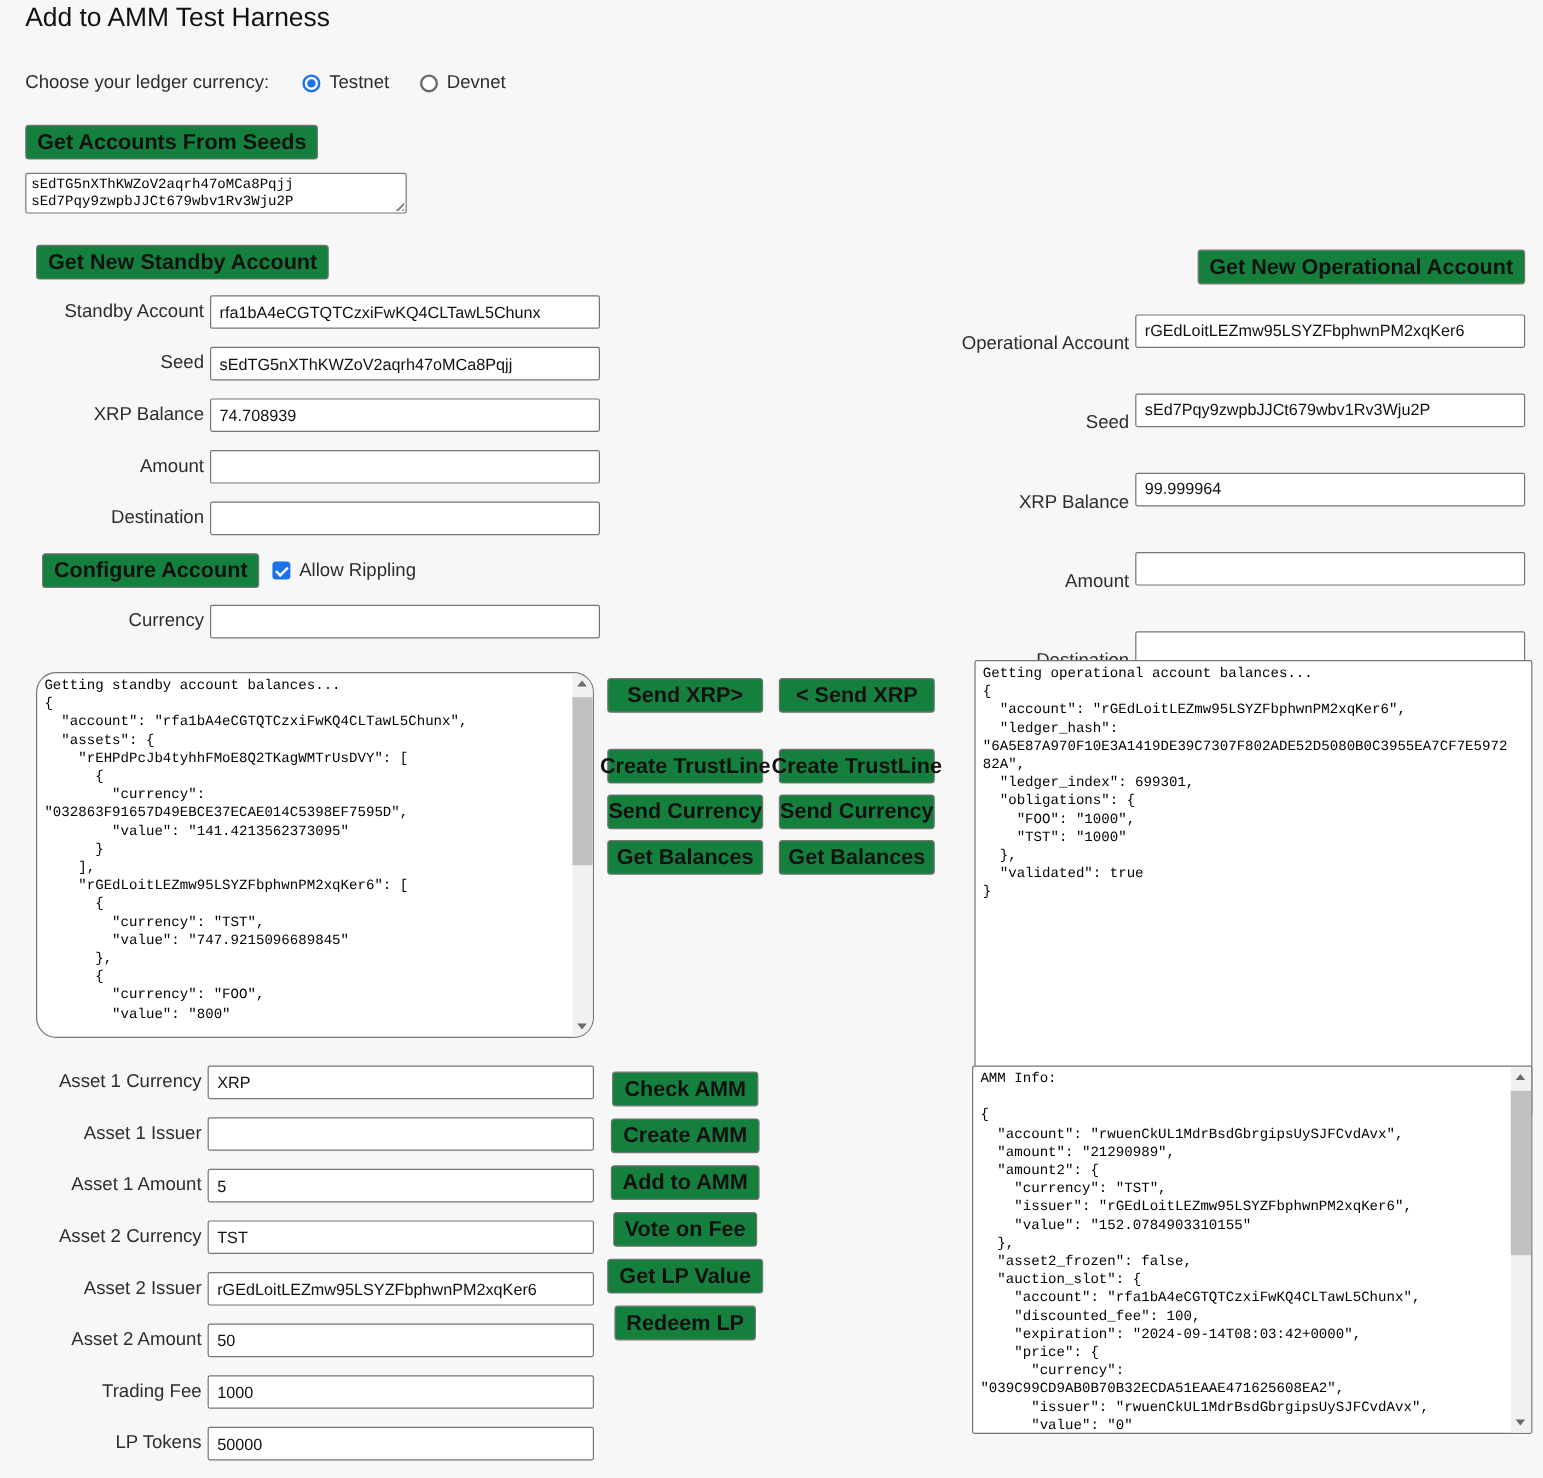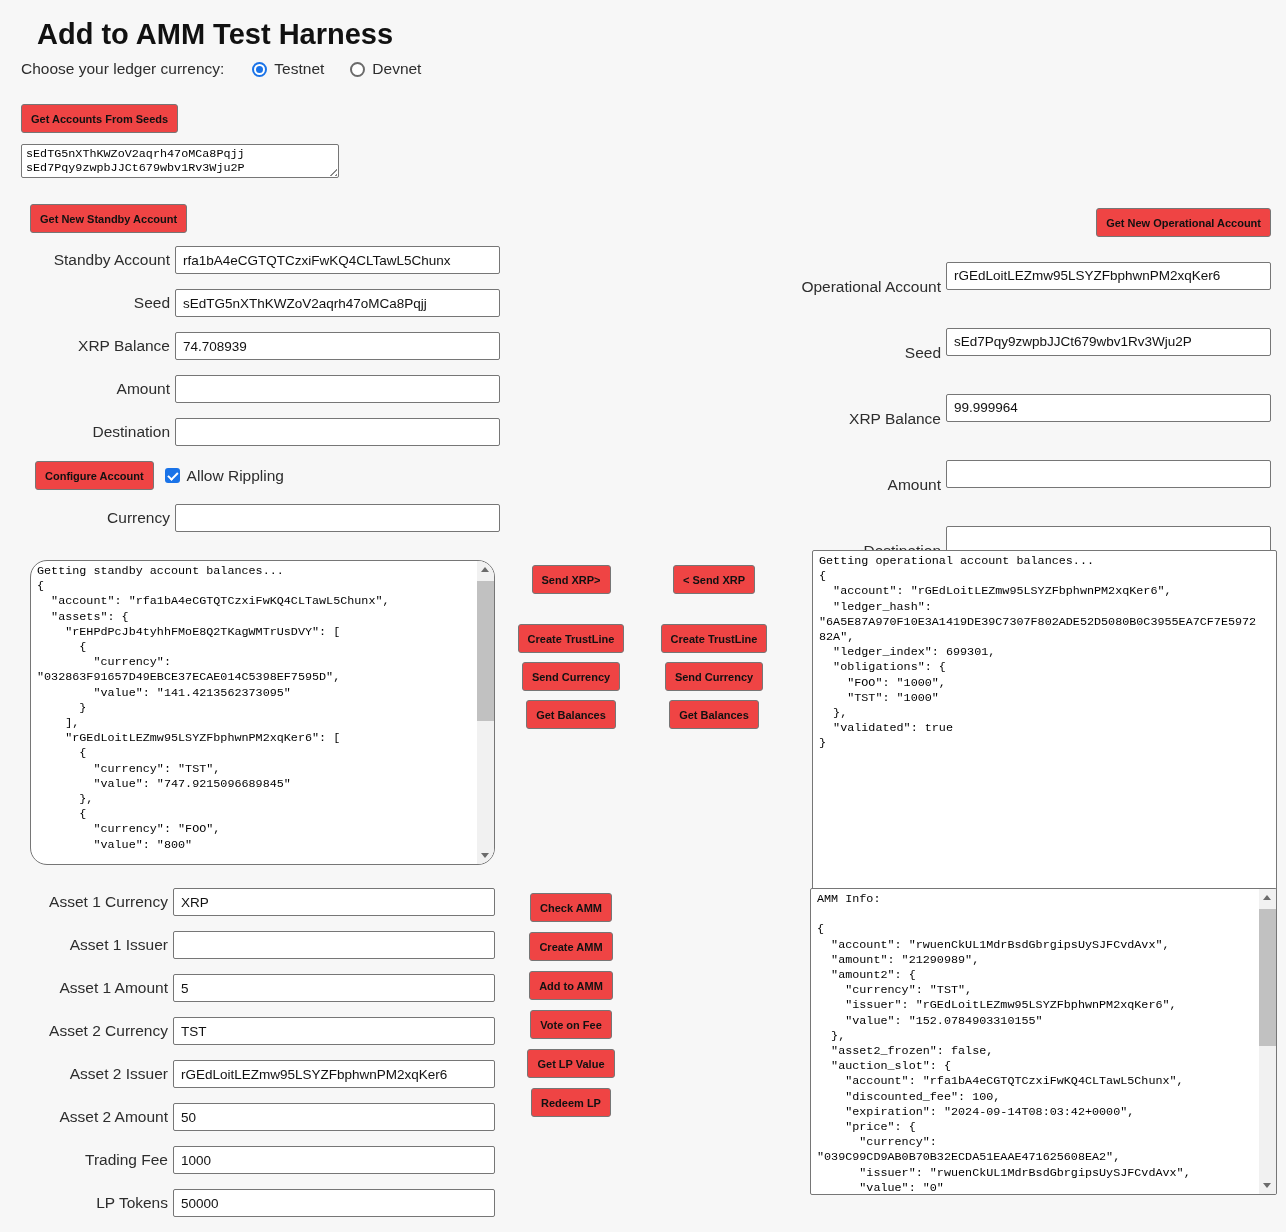--- a/index.html
+++ b/index.html
@@ -8,22 +8,22 @@
     background:#f7f7f7;
     font-family:"Liberation Sans", sans-serif;
     color:#222;
   }
   .page { position:relative; width:1286px; height:1232px; overflow:hidden; }
 
   
   .btn {
     display:inline-flex; align-items:center; justify-content:center;
     height:29px; padding:0 9px;
-    background:#ef4444; border:1px solid #767676; border-radius:3px;
-    font-family:"Liberation Sans", sans-serif; font-size:11px; font-weight:bold; color:#111;
+    background:#15803d; border:1px solid #767676; border-radius:3px;
+    font-family:"Liberation Sans", sans-serif; font-size:18px; font-weight:bold; color:#111;
     white-space:nowrap; cursor:pointer;
   }
   .tfield {
     height:28px; padding:0 7px;
     background:#fff; border:1px solid #767676; border-radius:2px;
     font-family:"Liberation Sans", sans-serif; font-size:13.5px; color:#111;
     outline:none;
   }
   .frow { display:flex; align-items:center; margin-bottom:15px; }
   .flabel {
@@ -64,21 +64,21 @@
   .radio { display:inline-block; width:15px; height:15px; border-radius:50%; position:relative; background:#fff; }
   .radio.checked { border:2px solid #1a73e8; }
   .radio.checked::after {
     content:""; position:absolute; left:2px; top:2px; width:7px; height:7px;
     border-radius:50%; background:#1a73e8;
   }
   .radio.unchecked { border:2px solid #6b6b6b; }
   .ripl-label { font-size:15.5px; color:#2d2d2d; white-space:nowrap; }
 
   
-  .title { position:absolute; left:21px; top:2px; margin:16px; font-size:29px; font-weight:bold; color:#111; }
+  .title { position:absolute; left:21px; top:2px; margin:0; font-size:22px; font-weight:normal; color:#111; }
   .ledger-row { position:absolute; left:21px; top:60px; display:flex; align-items:center; font-size:15.5px; color:#2d2d2d; }
   .ledger-row .lbl { margin-right:28px; }
   .radio-opt { display:flex; align-items:center; margin-right:26px; cursor:pointer;text-align:center; }
   .radio-opt .radio { margin-right:7px; }
   .seeds-btn { position:absolute; left:21px; top:104px; }
   .seeds-box { position:absolute; left:21px; top:144px; width:318px; height:34px; background:#fff; border:1px solid #767676; border-radius:2px; }
   .seeds-box pre {
     margin:0; padding:3px 4px;
     font-family:"Liberation Mono","DejaVu Sans Mono",monospace;
     font-size:11.75px; line-height:13.5px; color:#000; white-space:pre; overflow:hidden;
@@ -103,21 +103,21 @@
   .cfg-row.left .btn { margin-right:11px; }
   .cfg-row.left .cb { margin-right:7px; }
   .cfg-row.right { justify-content:flex-end; }
   .cfg-row.right .cb { margin-right:7px; }
   .cfg-row.right .ripl-label { margin-right:8px; }
 
   
   .results-left  { left:30px;  top:560px; width:465px; height:305px;border-radius:17px; }
   .results-right { left:812px; top:550px; width:465px; height:379px; }
   .results-left pre { padding-right:20px; }
-  .tcol { position:absolute; width:130px; display:flex; flex-direction:column; align-items:center; }
+  .tcol { position:absolute; width:130px; display:flex; flex-direction:column; }
   .tcol1 { left:506px; top:560px; }
   .tcol2 { left:649px; top:560px; }
   .tcol .btn { margin-top:9px; }
   .tcol .btn:first-child { margin-top:5px; }
   .tcol .btn:nth-child(2) { margin-top:30px; }
 
   
   .amm-fields { position:absolute; left:30px; top:888px; width:465px; }
   .amm-fields .flabel { width:138px; margin-right:5px; }
   .amm-fields .tfield { width:322px; }

